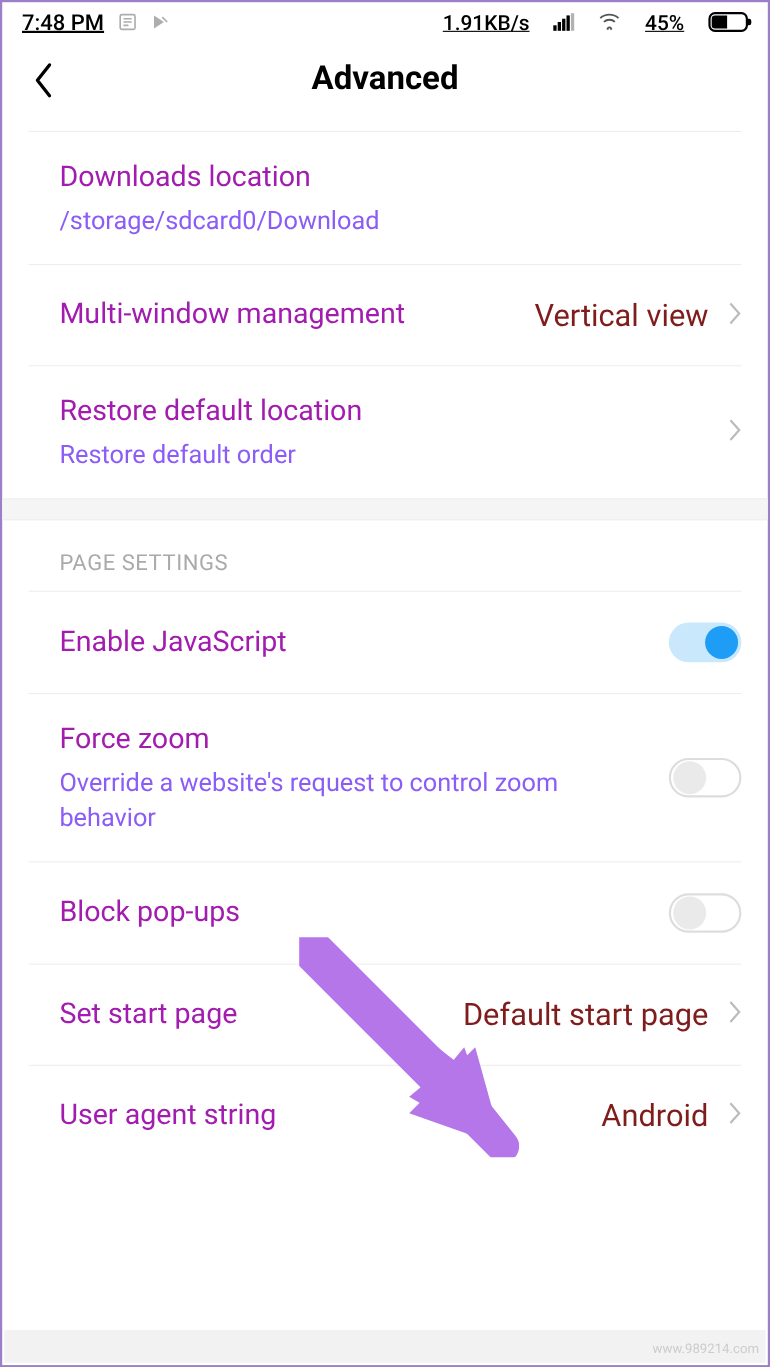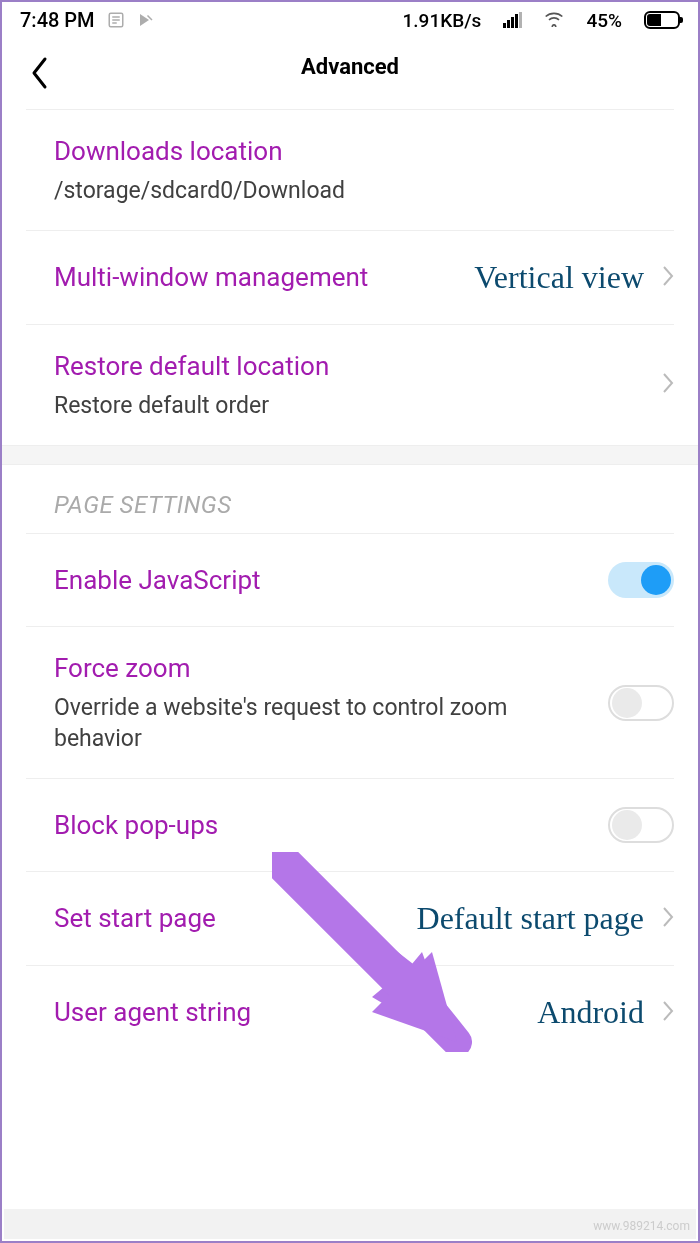--- a/index.html
+++ b/index.html
@@ -17,20 +17,21 @@
       overflow: hidden;
     }
     .status-bar {
       display: flex;
       justify-content: space-between;
       align-items: center;
       padding: 6px 18px 4px;
       font-size: 20px;
       font-weight: 500;
       color: #000;
+      text-decoration: underline;
     }
     .status-left {
       display: flex;
       align-items: center;
       gap: 12px;
     }
     .status-right {
       display: flex;
       align-items: center;
       gap: 22px;
@@ -93,21 +94,21 @@
     }
     .back-btn {
       position: absolute;
       left: 28px;
       top: 20px;
     }
     .back-btn svg { width: 20px; height: 34px; }
     .header-title {
       flex: 1;
       text-align: center;
-      font-size: 22px;
+      font-size: 30px;
       font-weight: 700;
       color: #000;
     }
     .settings-list {
       padding: 0;
     }
     .list-separator {
       height: 1px;
       background: #eee;
       margin: 0 24px;
@@ -124,43 +125,41 @@
       flex: 1;
     }
     .item-title {
       font-size: 26px;
       color: #a21caf;
       font-weight: 400;
       line-height: 1.35;
     }
     .item-subtitle {
       font-size: 23px;
-      color: #404040;
+      color: #8b5cf6;
       margin-top: 6px;
       line-height: 1.35;
     }
     .item-value {
-      font-size: 32px;
-      color: #0c4a6e;
+      font-size: 28px;
+      color: #7f1d1d;
       margin-right: 6px;
-      font-family: Liberation Serif, serif;
     }
     .chevron svg { width: 12px; height: 22px; }
     .section-gap {
       height: 20px;
       background: #f5f5f5;
       border-top: 1px solid #eee;
       border-bottom: 1px solid #eee;
     }
     .section-header {
       padding: 26px 24px 14px 52px;
-      font-size: 24px;
+      font-size: 20px;
       color: #aaa;
       letter-spacing: 0.5px;
-      font-style: italic;
     }
     .toggle {
       width: 66px;
       height: 36px;
       border-radius: 20px;
       position: relative;
       flex-shrink: 0;
     }
     .toggle.on {
       background: #c9e8fb;

